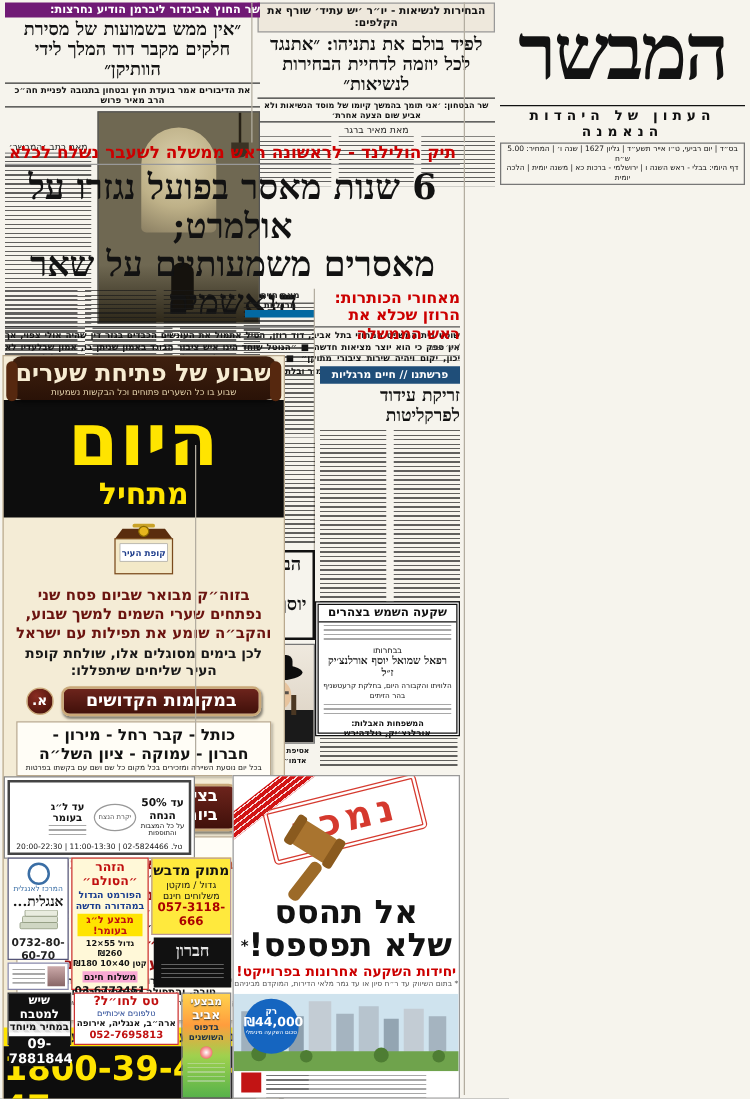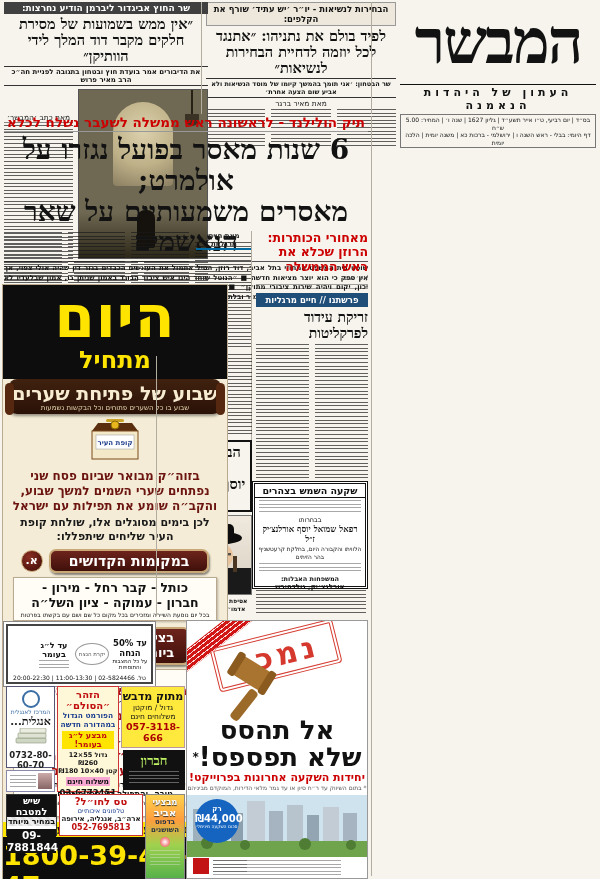--- a/index.html
+++ b/index.html
@@ -9,21 +9,21 @@
   .serif{font-family:"DejaVu Serif",serif;}
   .b{font-weight:bold;}
   .ctr{text-align:center;}
   .hl{font-family:"DejaVu Serif",serif;font-weight:bold;line-height:1.1;}
   
   .ft{background-image:repeating-linear-gradient(180deg,rgba(25,25,25,.68) 0 1px,transparent 1px 3.6px);}
   .ft.lt{background-image:repeating-linear-gradient(180deg,rgba(25,25,25,.38) 0 1px,transparent 1px 3.6px);}
   .cols{display:flex;gap:6px;}
   .cols>div{flex:1;}
   .rule{background:#555;}
-  .kbar{background:#404040;color:#fff;font-weight:bold;text-align:center;}
+  .kbar{background:#701a75;color:#fff;font-weight:bold;}
   .redbar{background:#d01414;color:#fff;font-weight:bold;text-align:center;}
   .subhead{font-weight:bold;text-align:center;border-top:1px solid #333;border-bottom:1px solid #333;}
   .byline{text-align:center;font-size:7.5px;color:#222;}
   .redtxt{color:#c00;}
   .plaque{background:linear-gradient(#6d241c,#40100a);color:#fff;border:2px solid #c9a878;border-radius:7px;
           box-shadow:1px 2px 2px rgba(0,0,0,.45);font-weight:bold;}
   .badge{background:radial-gradient(circle at 35% 30%,#8a2d22,#3c0c06);color:#fff;border:1.5px solid #c9a878;
          border-radius:50%;font-weight:bold;text-align:center;}
   .whitebox{background:#fffdf6;border:1px solid #b9a98e;box-shadow:1px 1px 2px rgba(0,0,0,.25);text-align:center;}
   .stamp{border:4px double #d22b1f;color:#d22b1f;font-weight:900;letter-spacing:4px;text-align:center;
@@ -87,21 +87,21 @@
 
   <div class="abs" style="right:232px;left:4px;top:114px;height:114px;">
     <div class="ctr b redtxt" style="font-size:13.5px;border-bottom:1px solid #999;padding-bottom:1px;">תיק הולילנד - לראשונה ראש ממשלה לשעבר נשלח לכלא</div>
     <div class="hl ctr" style="font-size:28px;margin-top:3px;">6 שנות מאסר בפועל נגזרו על אולמרט;</div>
     <div class="hl ctr" style="font-size:28px;">מאסרים משמעותיים על שאר הנאשמים</div>
     <div class="rule" style="height:1px;margin:3px 0 2px;"></div>
     <div class="b" style="font-size:7px;line-height:1.35;text-align:justify;">שופט בית המשפט המחוזי בתל אביב, דוד רוזן, הטיל אתמול את העונשים הכבדים בגזר דין שהיה אולי צפוי, אך אין ספק כי הוא יוצר מציאות חדשה ■ ״הנוטל שוחד הינו איש ציבור הבוגד באמון שניתן בו, אמון שבלעדיו לא יכון, יקום ויהיה שירות ציבורי מתוקן״ ■ העונשים נדחו לעוד שלושה חודשים וחצי, ליום ו׳ באלול ■ יועץ התקשורת של אולמרט: ״גזר דין חמור ובלתי צודק לאדם חף מפשע״</div>
   </div>
 
   <div class="abs" style="right:348px;left:4px;top:232px;height:118px;">
-    <div class="byline b" style="position:absolute;right:0;top:0;width:56px;font-size:7px;border-bottom:2px solid #0369a1;">מאת חיים מרגליות</div>
+    <div class="byline b" style="position:absolute;right:0;top:0;width:56px;font-size:7px;border-bottom:6px solid #0369a1;">מאת חיים מרגליות</div>
     <div class="cols" style="height:118px;">
       <div class="ft" style="margin-top:10px;"></div>
       <div class="ft"></div>
       <div class="ft"></div>
       <div class="ft"></div>
     </div>
   </div>
 
   <div class="abs" style="right:232px;top:231px;width:112px;height:248px;border-left:1px solid #b3ada0;padding-left:4px;">
     <div class="b redtxt" style="font-size:12.5px;line-height:1.15;">מאחורי הכותרות: הרוזן שכלא את ראש הממשלה</div>
@@ -173,31 +173,31 @@
     <div style="font-size:9px;margin-top:3px;">בגליון ׳קהילות׳ המצורף היום</div>
     <div style="font-size:9px;">בתמונה האומנותית בעמ׳ 21</div>
     <div class="b" style="font-size:12.5px;margin:2px 0;">מופיע שם קודש</div>
     <div style="font-size:8.5px;">נא ונא לשמור על הקדושה הראויה</div>
     <div style="font-size:8.5px;">ולהביאו לגניזה</div>
     <div style="font-size:8.5px;margin-top:4px;">בתפילה שלא נכשל</div>
   </div>
 
   <div class="abs" style="right:372px;left:2px;top:284px;height:593px;background:#f4ecd6;border:1px solid #b9a98e;">
 
-    <div style="background:#0d0d0d;text-align:center;padding:2px 0 6px;">
-      <div style="color:#ffe400;font-weight:900;font-size:58px;line-height:60px;letter-spacing:1px;">היום</div>
-      <div style="color:#ffe400;font-weight:900;font-size:24px;line-height:26px;">מתחיל</div>
-    </div>
-
     <div style="position:relative;background:linear-gradient(#40210f,#2a1207);margin:0 6px;border-radius:8px;
                 box-shadow:0 2px 3px rgba(0,0,0,.4);text-align:center;padding:3px 0 2px;">
       <div class="abs" style="right:-4px;top:4px;width:9px;height:32px;background:#56280f;border-radius:5px;"></div>
       <div class="abs" style="left:-4px;top:4px;width:9px;height:32px;background:#56280f;border-radius:5px;"></div>
       <div class="b" style="color:#f7ecd2;font-size:19px;">שבוע של פתיחת שערים</div>
       <div style="color:#e8d7b0;font-size:7px;">שבוע בו כל השערים פתוחים וכל הבקשות נשמעות</div>
+    </div>
+
+    <div style="background:#0d0d0d;text-align:center;padding:2px 0 6px;">
+      <div style="color:#ffe400;font-weight:900;font-size:58px;line-height:60px;letter-spacing:1px;">היום</div>
+      <div style="color:#ffe400;font-weight:900;font-size:24px;line-height:26px;">מתחיל</div>
     </div>
 
     <div class="ctr" style="margin-top:3px;">
       <svg width="66" height="48" viewBox="0 0 66 48">
         <polygon points="10,14 56,14 50,6 16,6" fill="#5a2d0e"></polygon>
         <rect x="24" y="2" width="18" height="3" rx="1.5" fill="#c9a227"></rect>
         <rect x="10" y="14" width="46" height="28" fill="#f3e9c8" stroke="#7a4a1c"></rect>
         <rect x="14" y="18" width="38" height="14" fill="#fff" stroke="#999" stroke-width=".5"></rect>
         <text x="33" y="28" font-size="7" text-anchor="middle" fill="#1f3e8c" font-weight="bold">קופת העיר</text>
         <circle cx="33" cy="8" r="4" fill="#e7b61e" stroke="#8a6a00"></circle>
@@ -313,21 +313,21 @@
     <div class="abs tiny ctr" style="left:0;right:0;bottom:1px;">טל. 02-5824466 | 11:00-13:30 | 20:00-22:30</div>
   </div>
 
   <div class="abs ctr" style="right:415px;width:62px;top:686px;height:60px;background:#ffe93d;border:1px solid #b99;">
     <div class="b" style="font-size:11px;margin-top:3px;">מתוק מדבש</div>
     <div style="font-size:7.5px;">גדול / מוקטן</div>
     <div style="font-size:7.5px;">משלוחים חינם</div>
     <div class="b" style="font-size:9.5px;direction:ltr;color:#a00;">057-3118-666</div>
   </div>
 
-  <div class="abs ctr" style="right:415px;width:62px;top:750px;height:40px;background:#111;color:#bef264;">
+  <div class="abs ctr" style="right:415px;width:62px;top:750px;height:40px;background:#111;color:#e5e5e5;">
     <div class="b serif" style="font-size:13px;padding-top:3px;">חברון</div>
     <div class="ft lt" style="height:14px;margin:2px 6px 0;filter:invert(1);"></div>
   </div>
 
   <div class="abs ctr" style="right:481px;width:60px;top:686px;height:104px;background:#fff8d8;border:1px solid #c33;">
     <div class="b" style="color:#c01010;font-size:10px;margin-top:2px;">הזהר ״הסולם״</div>
     <div class="b" style="color:#1a3d8f;font-size:7.5px;">הפורמט הגדול</div>
     <div class="b" style="color:#1a3d8f;font-size:7.5px;">במהדורה חדשה</div>
     <div class="b" style="background:#ffe400;color:#c01010;font-size:8px;margin:2px 4px;">מבצע ל״ג בעומר!</div>
     <div class="b" style="font-size:6.5px;">גדול 55×12 ₪260</div>

